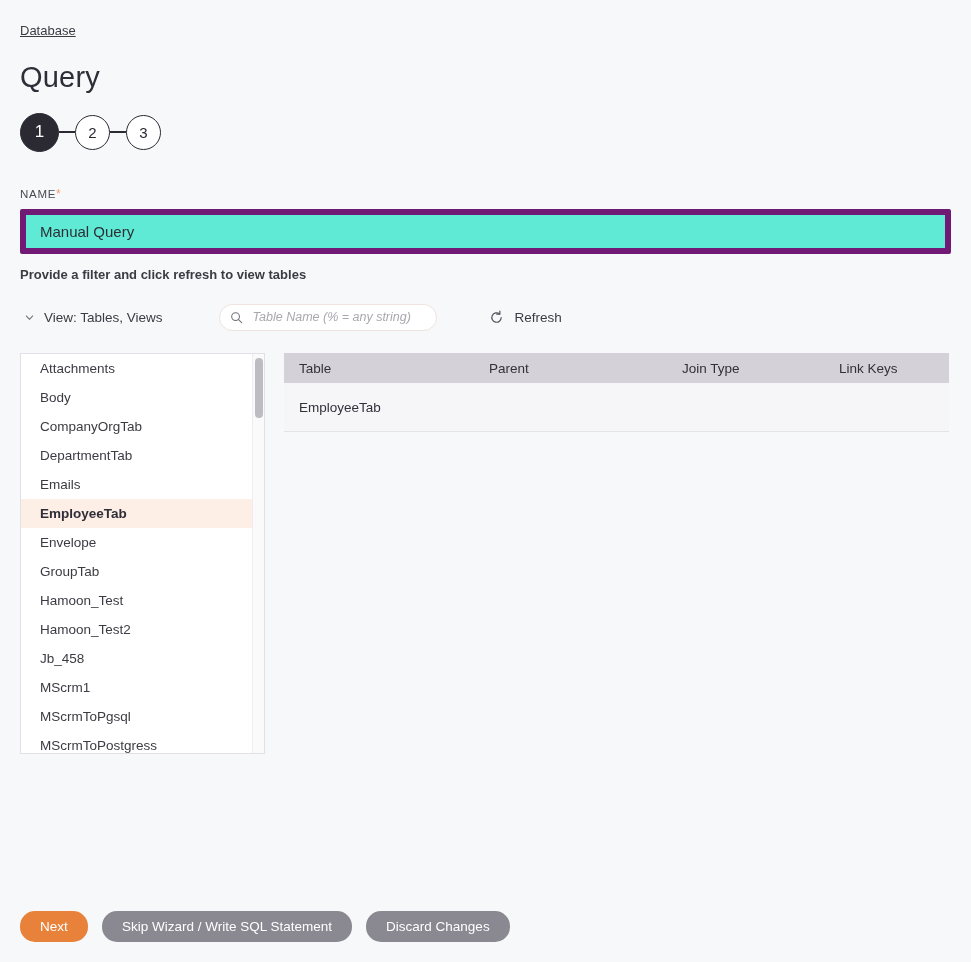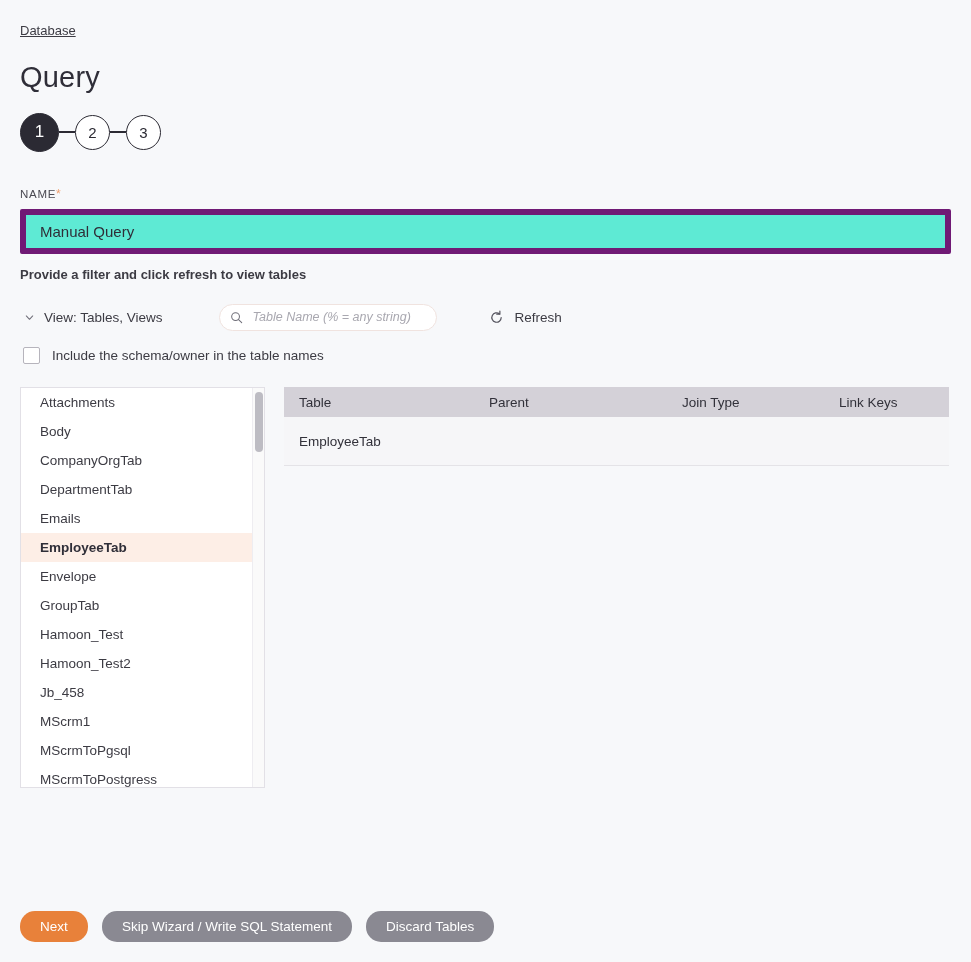--- a/index.html
+++ b/index.html
@@ -351,24 +351,20 @@
     <div class="refresh-btn">
       <svg class="refresh-icon" viewBox="0 0 16 16">
         <path d="M13 8 A5 5 0 1 1 11.2 4.2" fill="none" stroke="currentColor" stroke-width="1.3" stroke-linecap="round"></path>
         <path d="M11.6 1.2 L11.6 4.5 L8.3 4.5" fill="none" stroke="currentColor" stroke-width="1.3" stroke-linecap="round" stroke-linejoin="round"></path>
       </svg>
       <span>Refresh</span>
     </div>
 
   </div>
 
-  <div class="checkbox-row">
-    <div class="checkbox"></div>
-    <span class="checkbox-label">Include the schema/owner in the table names</span>
-  </div>
 
   <div class="split">
 
     <div class="table-list">
       <div class="table-list-inner">
         <div class="list-item">
             <span>Attachments</span>
           </div>
         <div class="list-item">
             <span>Body</span>
@@ -429,14 +425,14 @@
         <div class="dt-cell c-link"></div>
       </div>
     </div>
 
   </div>
 </div>
 
 <div class="footer">
   <button class="btn btn-primary">Next</button>
   <button class="btn btn-secondary">Skip Wizard / Write SQL Statement</button>
-  <button class="btn btn-secondary">Discard Tables</button>
+  <button class="btn btn-secondary">Discard Changes</button>
 </div>
 
 </body></html>

